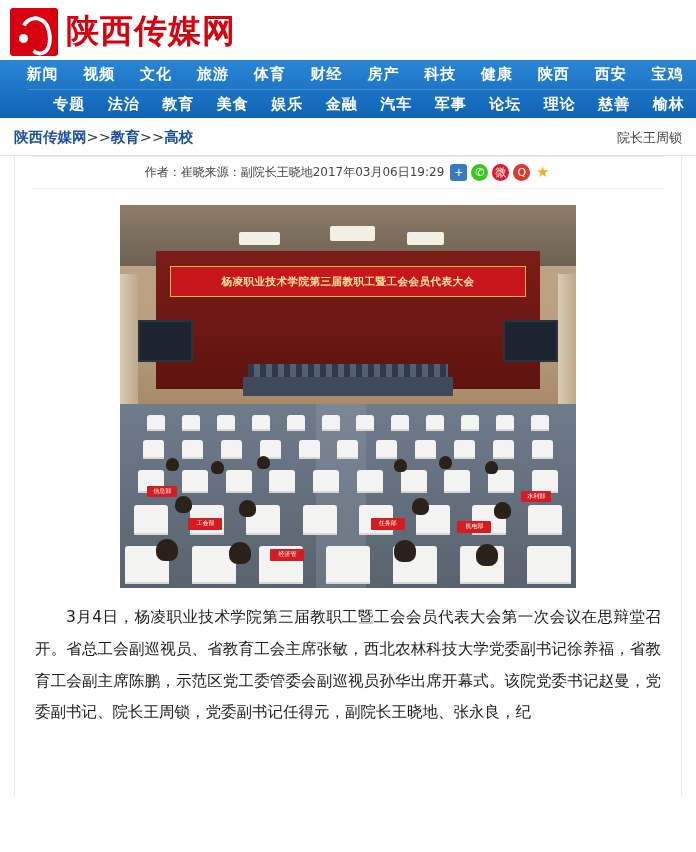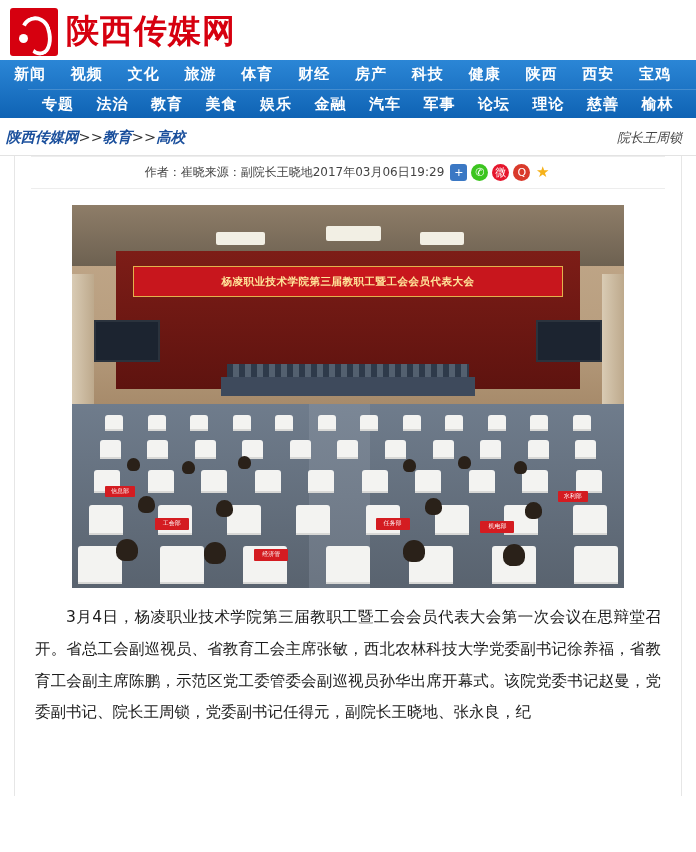--- a/index.html
+++ b/index.html
@@ -87,32 +87,31 @@
     border-top: 1px solid rgba(255,255,255,0.18);
     margin-left: 28px;
   }
   .nav-item {
     color: #ffffff;
     font-size: 15px;
     font-weight: bold;
     font-family: "DejaVu Sans", sans-serif;
     white-space: nowrap;
     width: 66px;
-    text-align: left;
+    text-align: center;
     letter-spacing: 1px;
   }
 
   
   .crumb-bar {
     display: flex;
     align-items: center;
     justify-content: space-between;
-    padding: 10px 14px 8px 6px;
+    padding: 10px 14px 8px 14px;
     border-bottom: 1px solid #e3e3e3;
-    font-style: italic;
   }
   .crumb {
     font-size: 14.5px;
     color: #1a4f9c;
     font-family: "DejaVu Sans", sans-serif;
     font-weight: bold;
   }
   .crumb .sep { color: #333; font-weight: normal; }
   .report-link {
     font-size: 13px;
@@ -169,21 +168,21 @@
     font-family: "DejaVu Sans", sans-serif;
   }
   .ico-plus { background: #3b78c4; }
   .ico-wechat { background: #3cc51f; border-radius: 50%; }
   .ico-weibo { background: #e6162d; border-radius: 50%; }
   .ico-qq { background: #d93a2b; border-radius: 50%; }
   .ico-star { background: #ffffff; color: #f6b21b; font-size: 15px; }
 
   
   .photo {
-    width: 552px;
+    width: 456px;
     height: 383px;
     margin: 16px auto 0 auto;
     position: relative;
     overflow: hidden;
     background: #fca5a5;
   }
   .ph-wall {
     position: absolute; left: 0; top: 0; right: 0; height: 52%;
     background: linear-gradient(#c2a98b, #b99f80 60%, #a78b6b);
   }

